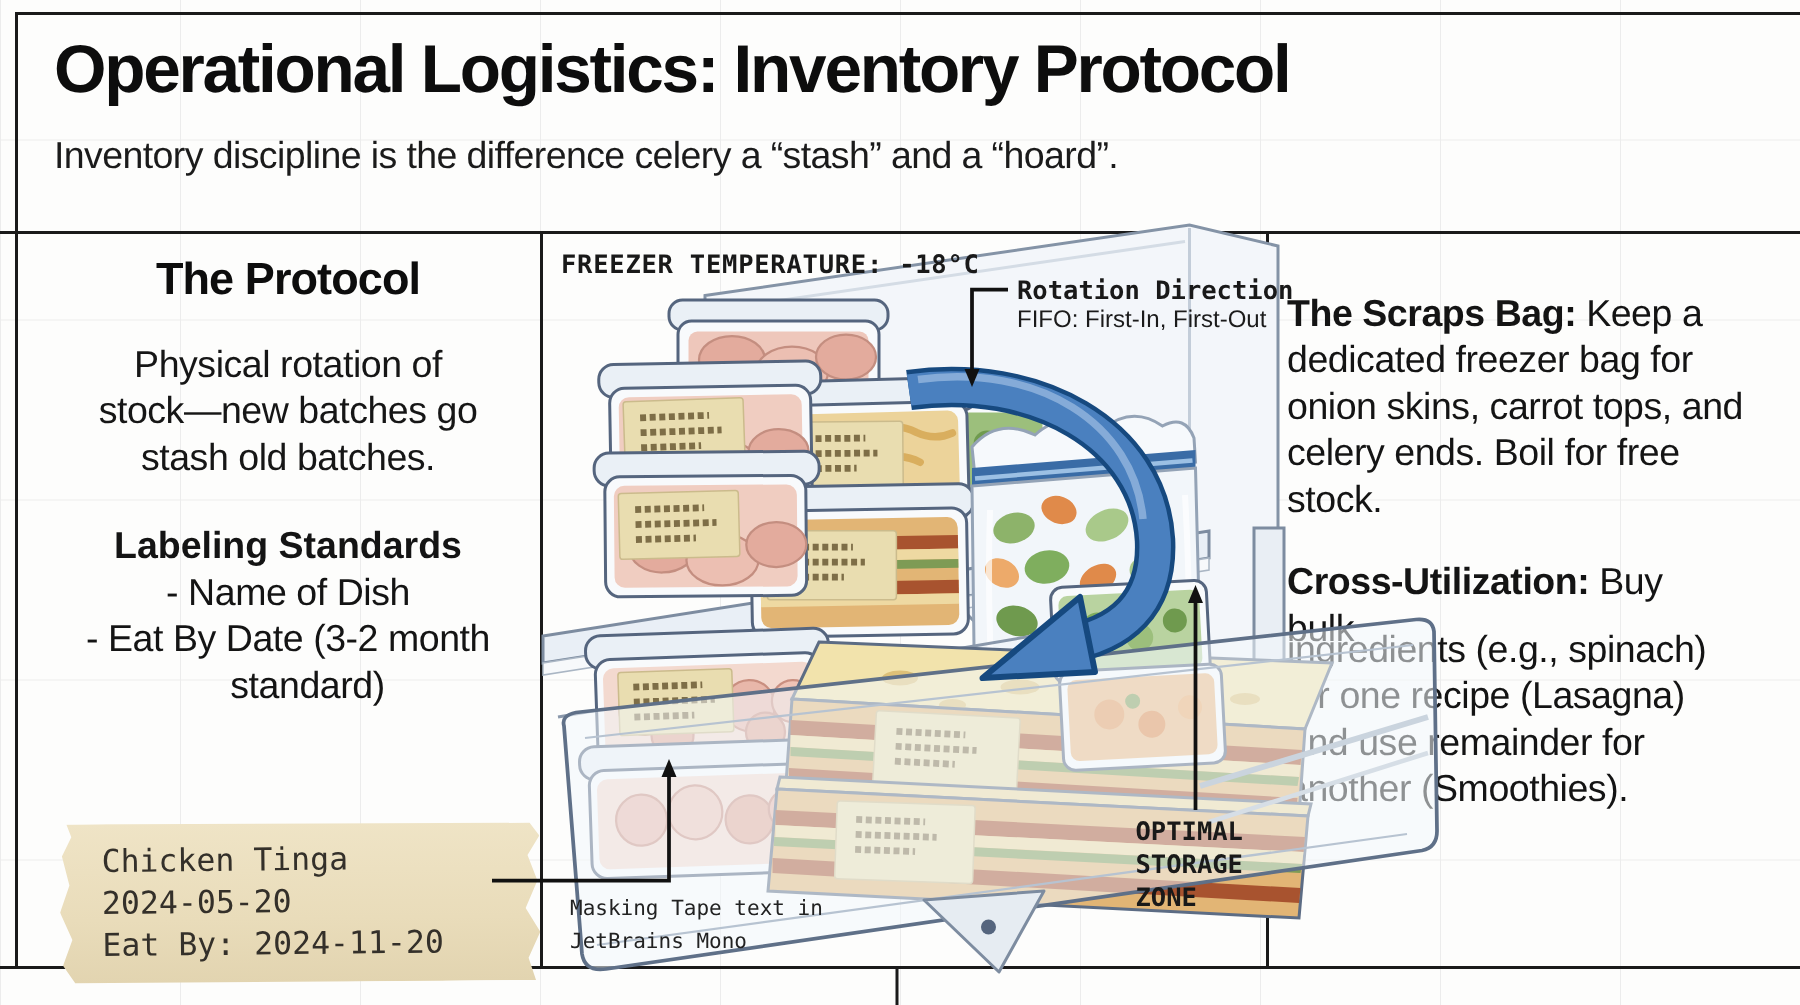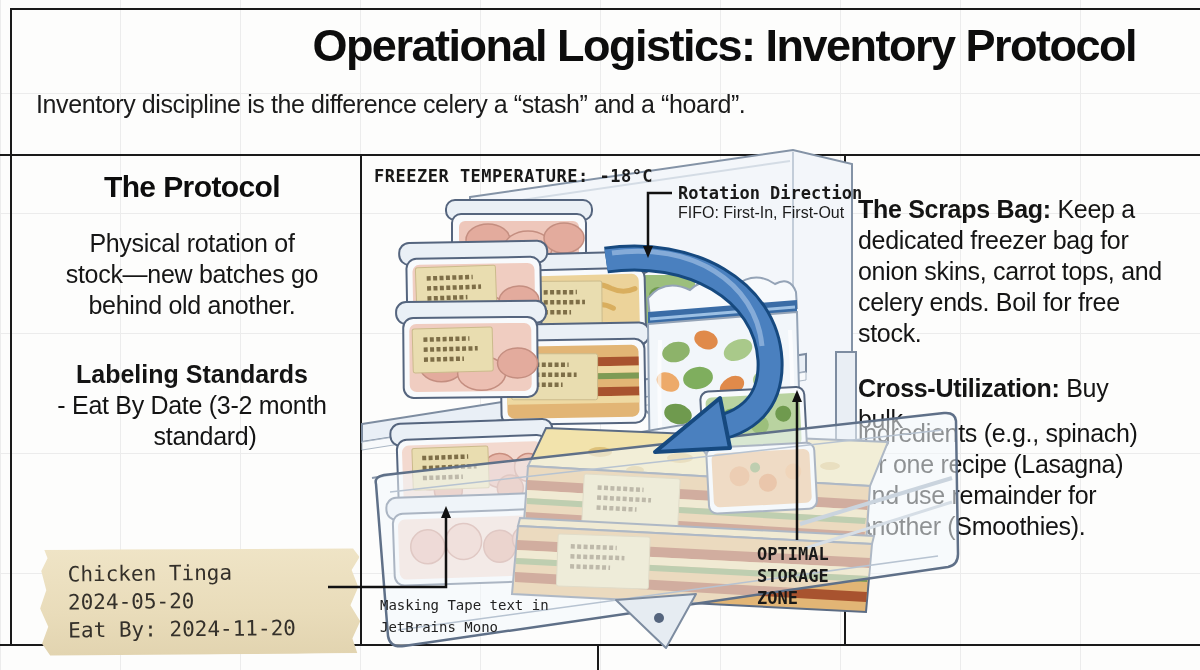--- a/index.html
+++ b/index.html
@@ -11,39 +11,38 @@
       linear-gradient(to bottom,#ececec 1px,transparent 1px);
     background-size:120px 120px,120px 120px;
     background-position:0 0,0 -27px;
     font-family:"Liberation Sans",sans-serif;color:#141414;
   }
   .frame{position:absolute;background:#1a1a1a;}
   .h1{
     position:absolute;left:36px;top:22px;width:1100px;
     font-size:45px;font-weight:700;letter-spacing:-1.5px;line-height:1.05;
     color:#0d0d0d;
-    text-align:right;
   }
   .subtitle{
     position:absolute;left:36px;top:90px;width:1000px;
     font-size:25px;letter-spacing:-0.4px;color:#1b1b1b;
   }
   .col{position:absolute;top:170px;}
   .col-left{left:36px;width:312px;text-align:center;}
   .col-right{left:858px;width:340px;}
   .col h2{
     margin:0;font-size:30px;font-weight:700;letter-spacing:-0.6px;
     line-height:34px;white-space:pre-line;color:#0d0d0d;
   }
   .body-text{
     font-size:25px;line-height:31px;letter-spacing:-0.3px;
     white-space:pre-line;color:#161616;
   }
   .col-left .body-text{margin-top:24px;}
-  .labeling{margin-top:38px;}
+  .labeling{margin-top:28px;}
   .labeling .lab-head{font-weight:700;font-size:25px;line-height:31px;}
   .labeling .lab-sub{font-size:25px;line-height:31px;letter-spacing:-0.3px;}
   .lab-item{
     font-size:25px;line-height:31px;letter-spacing:-0.3px;
     padding-left:26px;text-indent:-26px;white-space:pre-line;
   }
   .rp-para{margin-top:24px;font-size:25px;line-height:31px;letter-spacing:-0.3px;}
   .rp-para .lead{font-weight:700;}
   .rp-body{display:inline;white-space:pre-line;}
   .rp-rest{white-space:pre-line;margin-top:-17px;}
@@ -77,23 +76,24 @@
   <div class="frame" style="left:0;top:644px;width:1200px;height:2px;"></div>
   <div class="tick" style="left:597px;top:646px;width:2px;height:24px;"></div>
 
   <div class="h1">Operational Logistics: Inventory Protocol</div>
   <div class="subtitle">Inventory discipline is the difference celery a “stash” and a “hoard”.</div>
 
   <div class="col col-left">
     <h2>The Protocol</h2>
     <div class="body-text">Physical rotation of
 stock—new batches go
-behind old another.</div>
+stash old batches.</div>
     <div class="labeling">
       <div class="lab-head">Labeling Standards</div>
+      <div class="lab-item">- Name of Dish</div>
       <div class="lab-item">- Eat By Date (3-2 month
 standard)</div>
     </div>
   </div>
 
   <div class="tape">
     <div>Chicken Tinga</div>
     <div>2024-05-20</div>
     <div>Eat By: 2024-11-20</div>
   </div>

